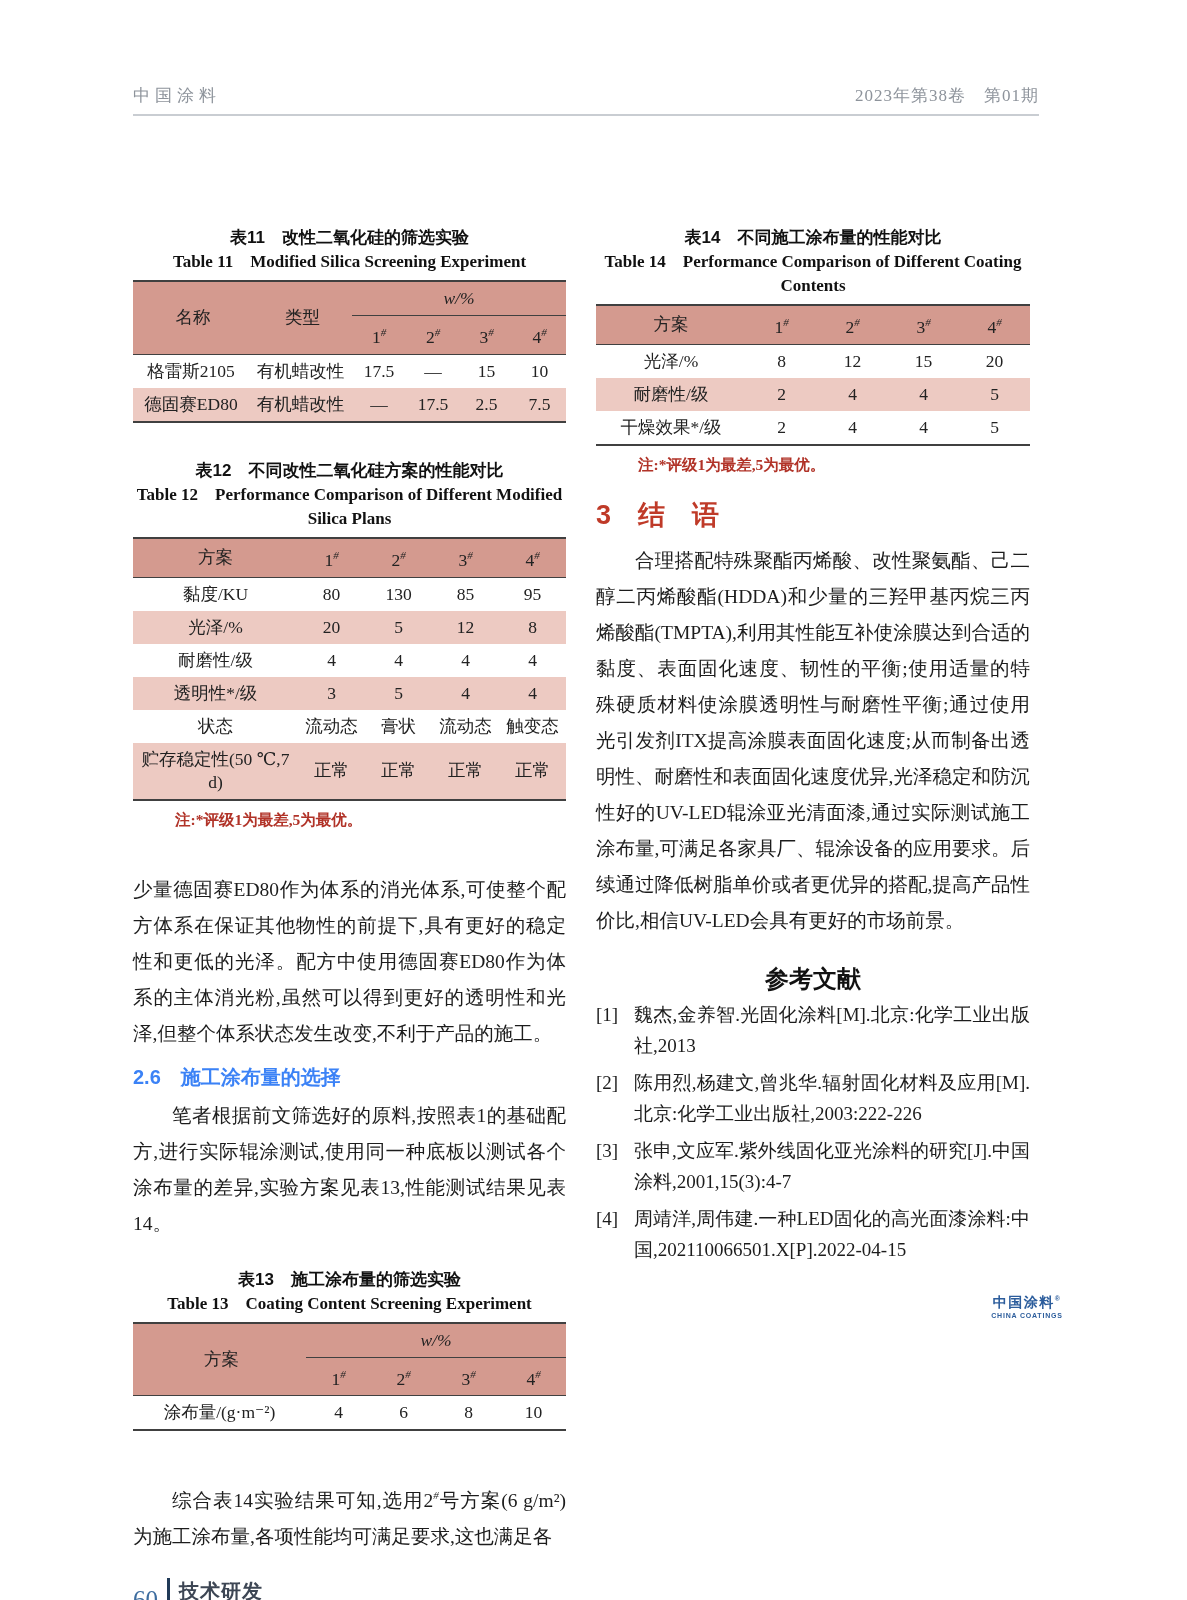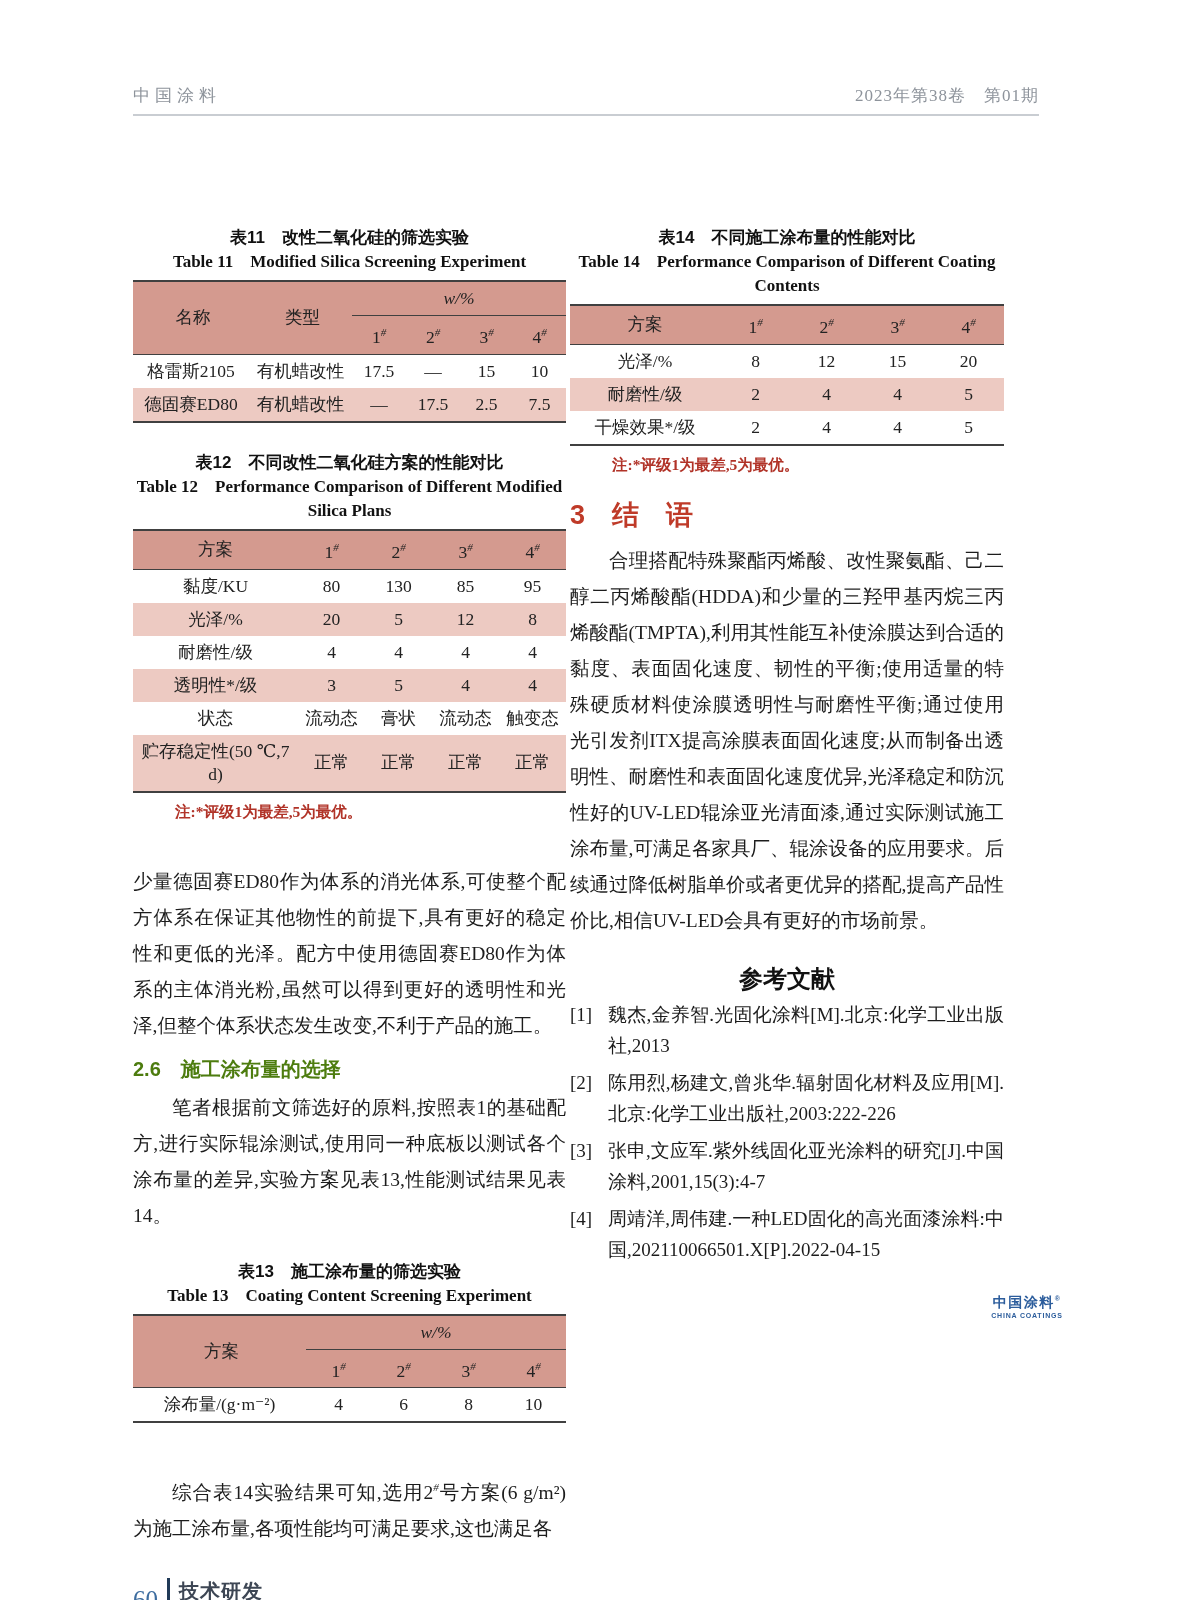--- a/index.html
+++ b/index.html
@@ -16,21 +16,21 @@
     display:flex; justify-content:space-between; align-items:flex-end;
     padding-bottom:7px; border-bottom:2px solid #c9cdd2;
     color:#8d939b; font-size:17px;
   }
   .page-header .journal { letter-spacing:5px; }
   .page-header .issue { letter-spacing:1px; }
 
   
   .col { position:absolute; top:220px; }
   .col-left  { left:133px; width:433px; }
-  .col-right { left:570px; width:434px; }
+  .col-right { left:596px; width:434px; }
 
   
   .caption-cn {
     text-align:center; font-family:"Liberation Sans","DejaVu Sans",sans-serif;
     font-weight:bold; font-size:17px; line-height:24px; color:#111;
   }
   .caption-en {
     text-align:center; font-weight:bold; font-size:17px; line-height:24px; color:#111;
   }
 
@@ -60,28 +60,28 @@
     line-height:20px;
   }
 
   
   .body-text {
     margin:0; font-size:19.5px; line-height:36px; text-align:justify; color:#1c1c1c;
   }
   .indent { text-indent:2em; }
   .sec-heading {
     margin:10px 0 6px 0; font-family:"Liberation Sans","DejaVu Sans",sans-serif;
-    font-weight:bold; font-size:20px; color:#4d7c0f; line-height:30px;
+    font-weight:bold; font-size:20px; color:#3b82f6; line-height:30px;
   }
   .chapter-heading {
     margin:22px 0 10px 0; font-family:"Liberation Sans","DejaVu Sans",sans-serif;
     font-weight:bold; font-size:27px; color:#bf3a28; line-height:36px;
   }
   .mt-para { margin-top:42px; }
-  .mt-table-group { margin-top:28px; }
+  .mt-table-group { margin-top:36px; }
   .mt-small { margin-top:26px; }
 
   
   .refs-title {
     margin-top:26px; text-align:center; font-family:"Liberation Sans","DejaVu Sans",sans-serif;
     font-weight:bold; font-size:24px; line-height:28px; color:#111;
   }
   .ref { display:flex; margin-top:6px; font-size:19px; line-height:31px; color:#1c1c1c; }
   .ref-num { width:38px; flex-shrink:0; }
   .ref-text { flex:1; text-align:justify; }

